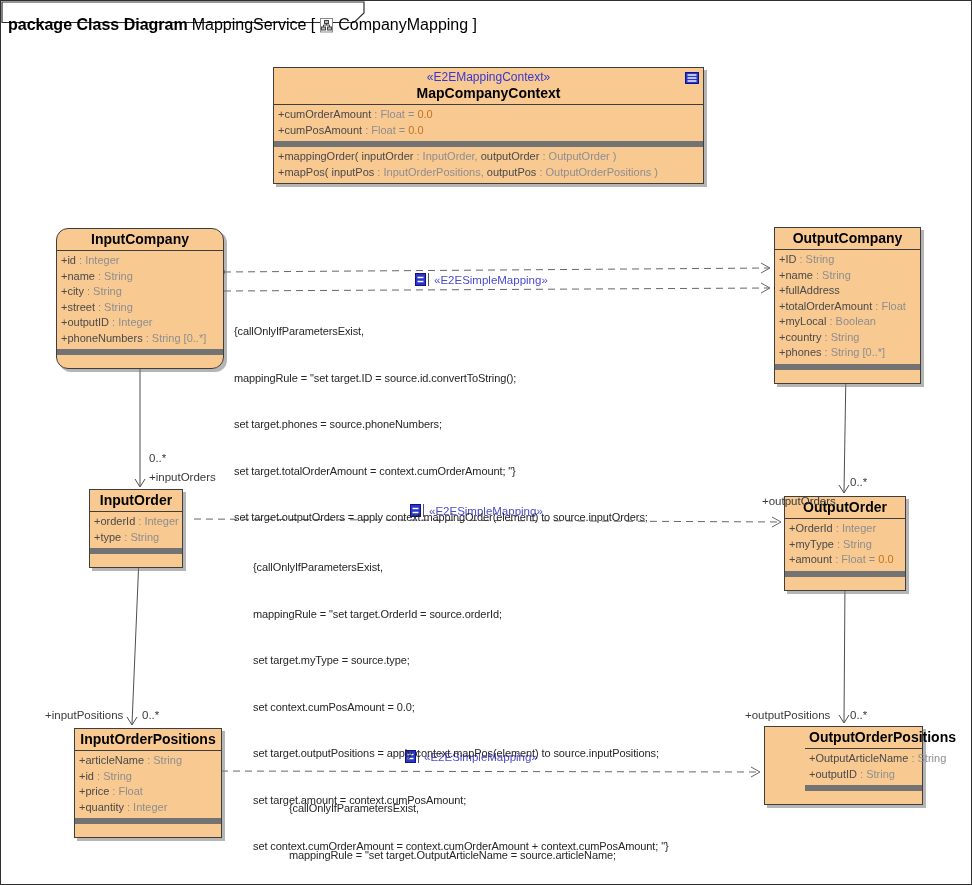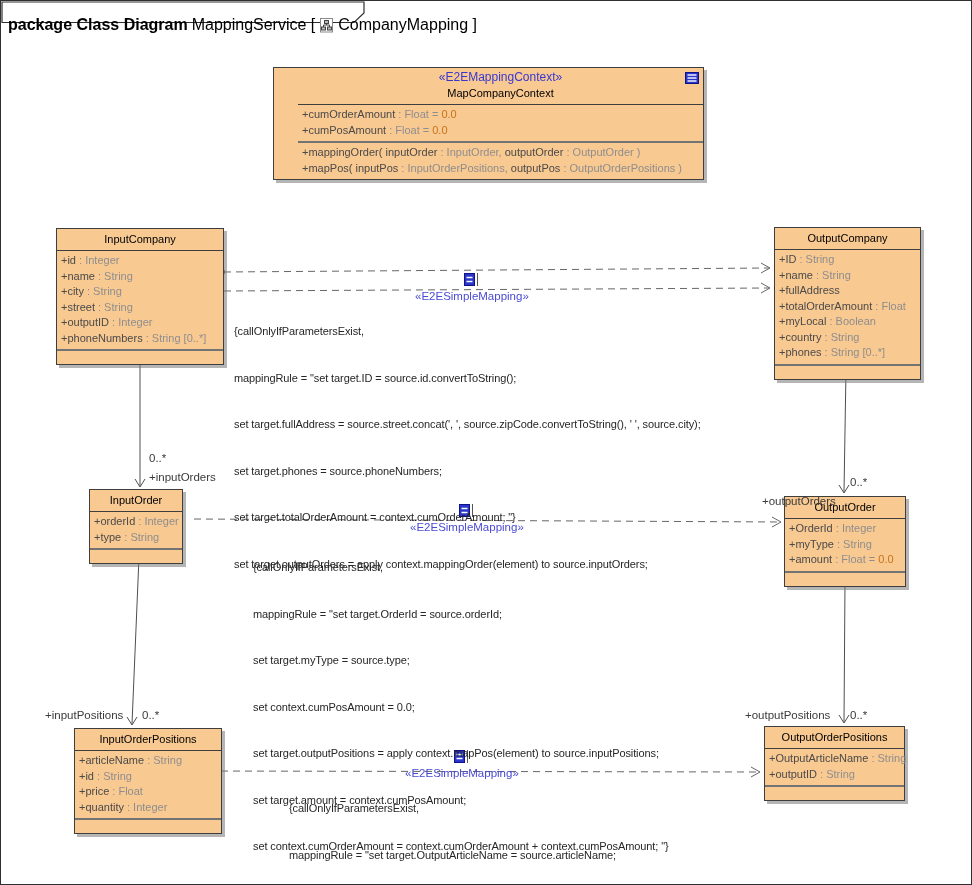--- a/index.html
+++ b/index.html
@@ -11,33 +11,33 @@
   .tab-text { position:absolute; left:7px; top:15px; z-index:3; display:flex; align-items:center;
               gap:4px; font-size:16px; color:#000; white-space:nowrap; }
   .tab-text .kw { font-weight:bold; }
 
   
   .cls { position:absolute; z-index:2; background:#F9C992; border:1px solid #3E3E3E;
          box-shadow:3px 3px 0 rgba(120,120,120,0.55); box-sizing:border-box; }
   .cls .hdr { position:relative; border-bottom:1px solid #3E3E3E; text-align:center;
               padding:2px 4px 3px 4px; }
   .cls .stereo { font-size:12px; color:#3737CF; line-height:15px; }
-  .cls .cname { font-size:11px; font-weight:normal; color:#000; line-height:16px; }
-  .cls .comp { border-bottom:2px solid #737373; padding:2px 4px 3px 4px; }
+  .cls .cname { font-size:14px; font-weight:bold; color:#000; line-height:16px; }
+  .cls .comp { border-bottom:6px solid #737373; padding:2px 4px 3px 4px; }
   .cls .comp:last-child { border-bottom:none; }
   .row { font-size:11px; line-height:15.5px; white-space:nowrap; color:#4A4A4A; }
   .row .t { color:#8E8E8E; } .row .d { color:#C4731B; }
   .empty { height:8px; }
 
   
   .note-ic { position:absolute; right:4px; top:4px; }
 
   
   .maplabel { position:absolute; z-index:3; display:flex; align-items:center; gap:4px;
-              font-size:11.5px; color:#4A4AD4; white-space:nowrap; background:transparent;flex-direction:column; }
+              font-size:11.5px; color:#4A4AD4; white-space:nowrap; background:transparent; }
 
   
   .constraint { position:absolute; z-index:3; font-size:11px; line-height:15.5px;
                 letter-spacing:-0.1px; color:#262626; white-space:pre; }
 
   
   .alabel { position:absolute; z-index:3; font-size:11.5px; color:#3A3A3A; white-space:nowrap; }
 </style>
 </head>
 <body>
@@ -97,42 +97,42 @@
     <svg width="15" height="15">
       <rect x="1.5" y="0.5" width="12" height="13.5" fill="#ffffff" stroke="#8a8a8a"></rect>
       <rect x="5.5" y="2.5" width="4" height="3" fill="#b8b8b8" stroke="#444"></rect>
       <rect x="2.5" y="9" width="4" height="3" fill="#b8b8b8" stroke="#444"></rect>
       <rect x="8.5" y="9" width="4" height="3" fill="#b8b8b8" stroke="#444"></rect>
       <path d="M7.5,5.5 V7 M4.5,9 V7 H10.5 V9" fill="none" stroke="#444"></path>
     </svg>
     <span>CompanyMapping ]</span>
   </div>
 
-  <div class="cls" style="left:272px; top:66px; width:431px;padding-left:24px;">
+  <div class="cls" style="left:272px; top:66px; width:431px;">
     <div class="hdr">
       <div class="stereo">«E2EMappingContext»</div>
       <div class="cname">MapCompanyContext</div>
       <svg class="note-ic" width="14" height="12">
         <rect x="0.5" y="0.5" width="13" height="11" fill="#2936C8" stroke="#11118A"></rect>
         <line x1="2.5" y1="3" x2="11.5" y2="3" stroke="#fff" stroke-width="1.4"></line>
         <line x1="2.5" y1="6" x2="11.5" y2="6" stroke="#fff" stroke-width="1.4"></line>
         <line x1="2.5" y1="9" x2="11.5" y2="9" stroke="#fff" stroke-width="1.4"></line>
       </svg>
     </div>
     <div class="comp">
       <div class="row"><span>+cumOrderAmount</span><span class="t"> : Float = </span><span class="d">0.0</span></div>
       <div class="row"><span>+cumPosAmount</span><span class="t"> : Float = </span><span class="d">0.0</span></div>
     </div>
     <div class="comp">
       <div class="row"><span>+mappingOrder( inputOrder</span><span class="t"> : InputOrder,</span><span> outputOrder</span><span class="t"> : OutputOrder )</span></div>
       <div class="row"><span>+mapPos( inputPos</span><span class="t"> : InputOrderPositions,</span><span> outputPos</span><span class="t"> : OutputOrderPositions )</span></div>
     </div>
   </div>
 
-  <div class="cls" style="left:55px; top:227px; width:168px;">
+  <div class="cls" style="left:55px; top:227px; width:168px;border-radius:12px;">
     <div class="hdr">
       <div class="cname">InputCompany</div>
     </div>
     <div class="comp">
       <div class="row"><span>+id</span><span class="t"> : Integer</span></div>
       <div class="row"><span>+name</span><span class="t"> : String</span></div>
       <div class="row"><span>+city</span><span class="t"> : String</span></div>
       <div class="row"><span>+street</span><span class="t"> : String</span></div>
       <div class="row"><span>+outputID</span><span class="t"> : Integer</span></div>
       <div class="row"><span>+phoneNumbers</span><span class="t"> : String [0..*]</span></div>
@@ -185,21 +185,21 @@
     </div>
     <div class="comp">
       <div class="row"><span>+articleName</span><span class="t"> : String</span></div>
       <div class="row"><span>+id</span><span class="t"> : String</span></div>
       <div class="row"><span>+price</span><span class="t"> : Float</span></div>
       <div class="row"><span>+quantity</span><span class="t"> : Integer</span></div>
     </div>
     <div class="comp empty"></div>
   </div>
 
-  <div class="cls" style="left:763px; top:725px; width:141px;">
+  <div class="cls" style="left:763px; top:725px; width:159px;padding-left:40px;">
     <div class="hdr">
       <div class="cname">OutputOrderPositions</div>
     </div>
     <div class="comp">
       <div class="row"><span>+OutputArticleName</span><span class="t"> : String</span></div>
       <div class="row"><span>+outputID</span><span class="t"> : String</span></div>
     </div>
     <div class="comp empty"></div>
   </div>
 
@@ -227,21 +227,20 @@
       <line x1="2.5" y1="4.5" x2="8.5" y2="4.5" stroke="#fff" stroke-width="1.5"></line>
       <line x1="2.5" y1="8.5" x2="8.5" y2="8.5" stroke="#fff" stroke-width="1.5"></line>
       <line x1="13.5" y1="0" x2="13.5" y2="13" stroke="#555"></line>
     </svg>
     <span>«E2ESimpleMapping»</span>
   </div>
 
   <div class="constraint" style="left:233px; top:292px;">
     <div>{callOnlyIfParametersExist,</div>
     <div>mappingRule = "set target.ID = source.id.convertToString();</div>
-    <div>set target.fullAddress = source.street.concat(', ', source.zipCode.convertToString(), ' ', source.city);</div>
     <div>set target.phones = source.phoneNumbers;</div>
     <div>set target.totalOrderAmount = context.cumOrderAmount; "}</div>
     <div>set target.outputOrders = apply context.mappingOrder(element) to source.inputOrders;</div>
   </div>
   <div class="constraint" style="left:252px; top:528px;">
     <div>{callOnlyIfParametersExist,</div>
     <div>mappingRule = "set target.OrderId = source.orderId;</div>
     <div>set target.myType = source.type;</div>
     <div>set context.cumPosAmount = 0.0;</div>
     <div>set target.outputPositions = apply context.mapPos(element) to source.inputPositions;</div>

